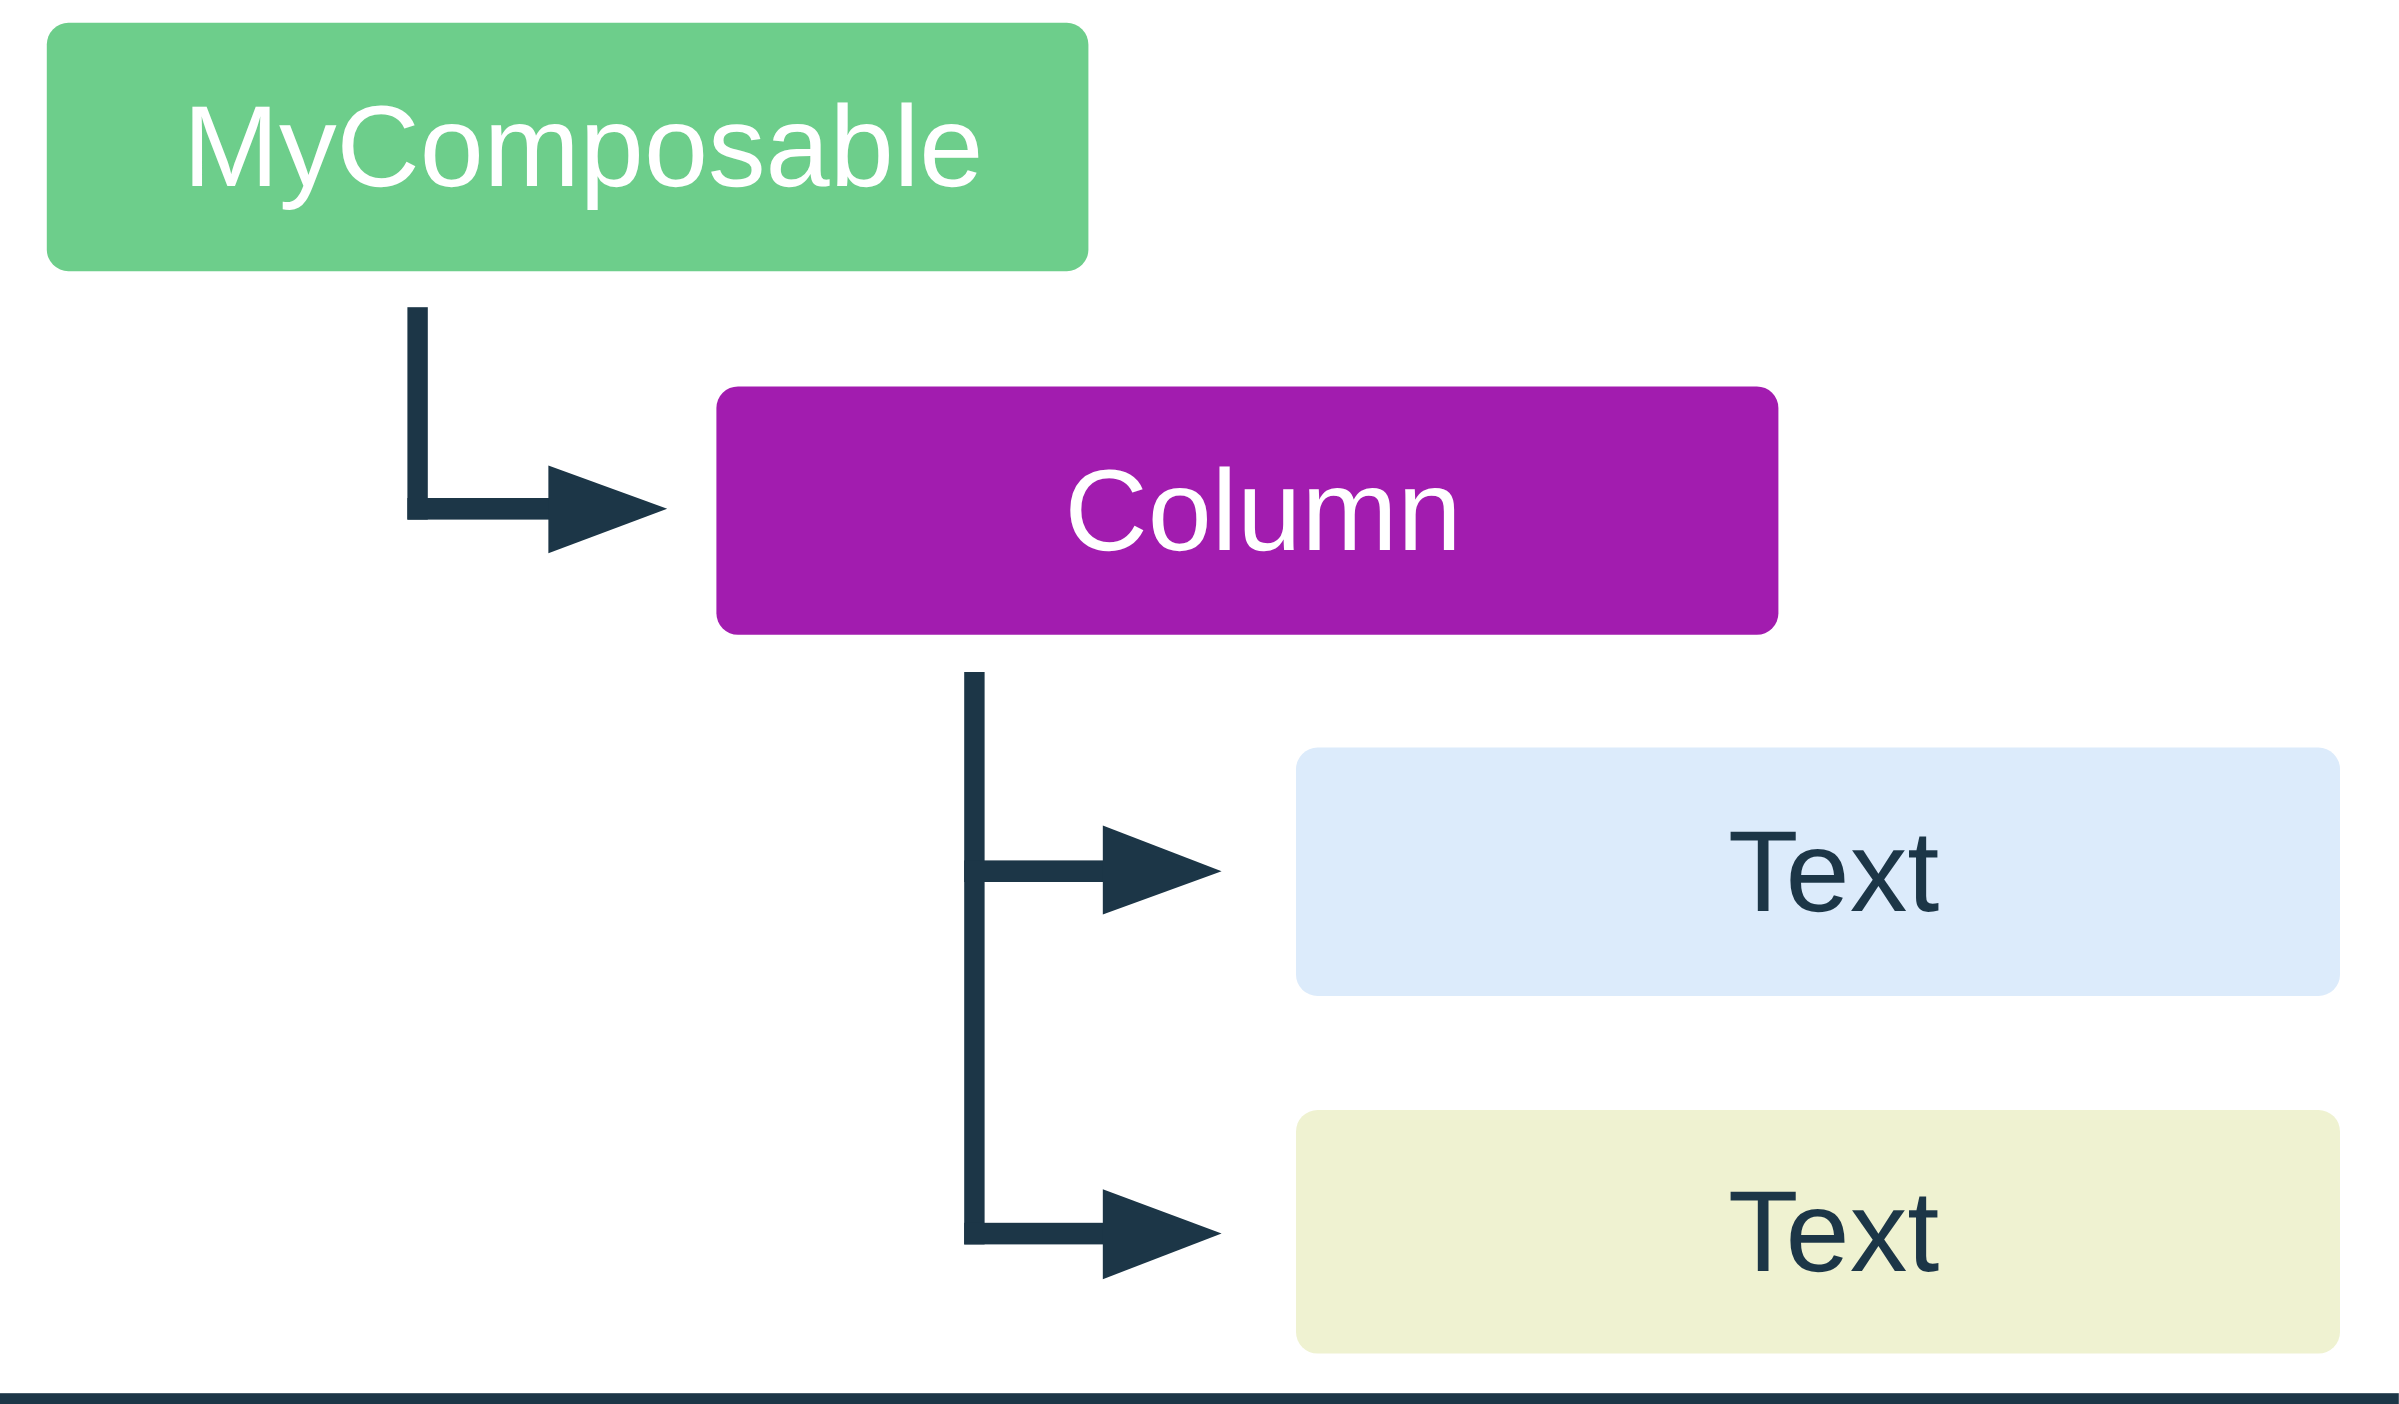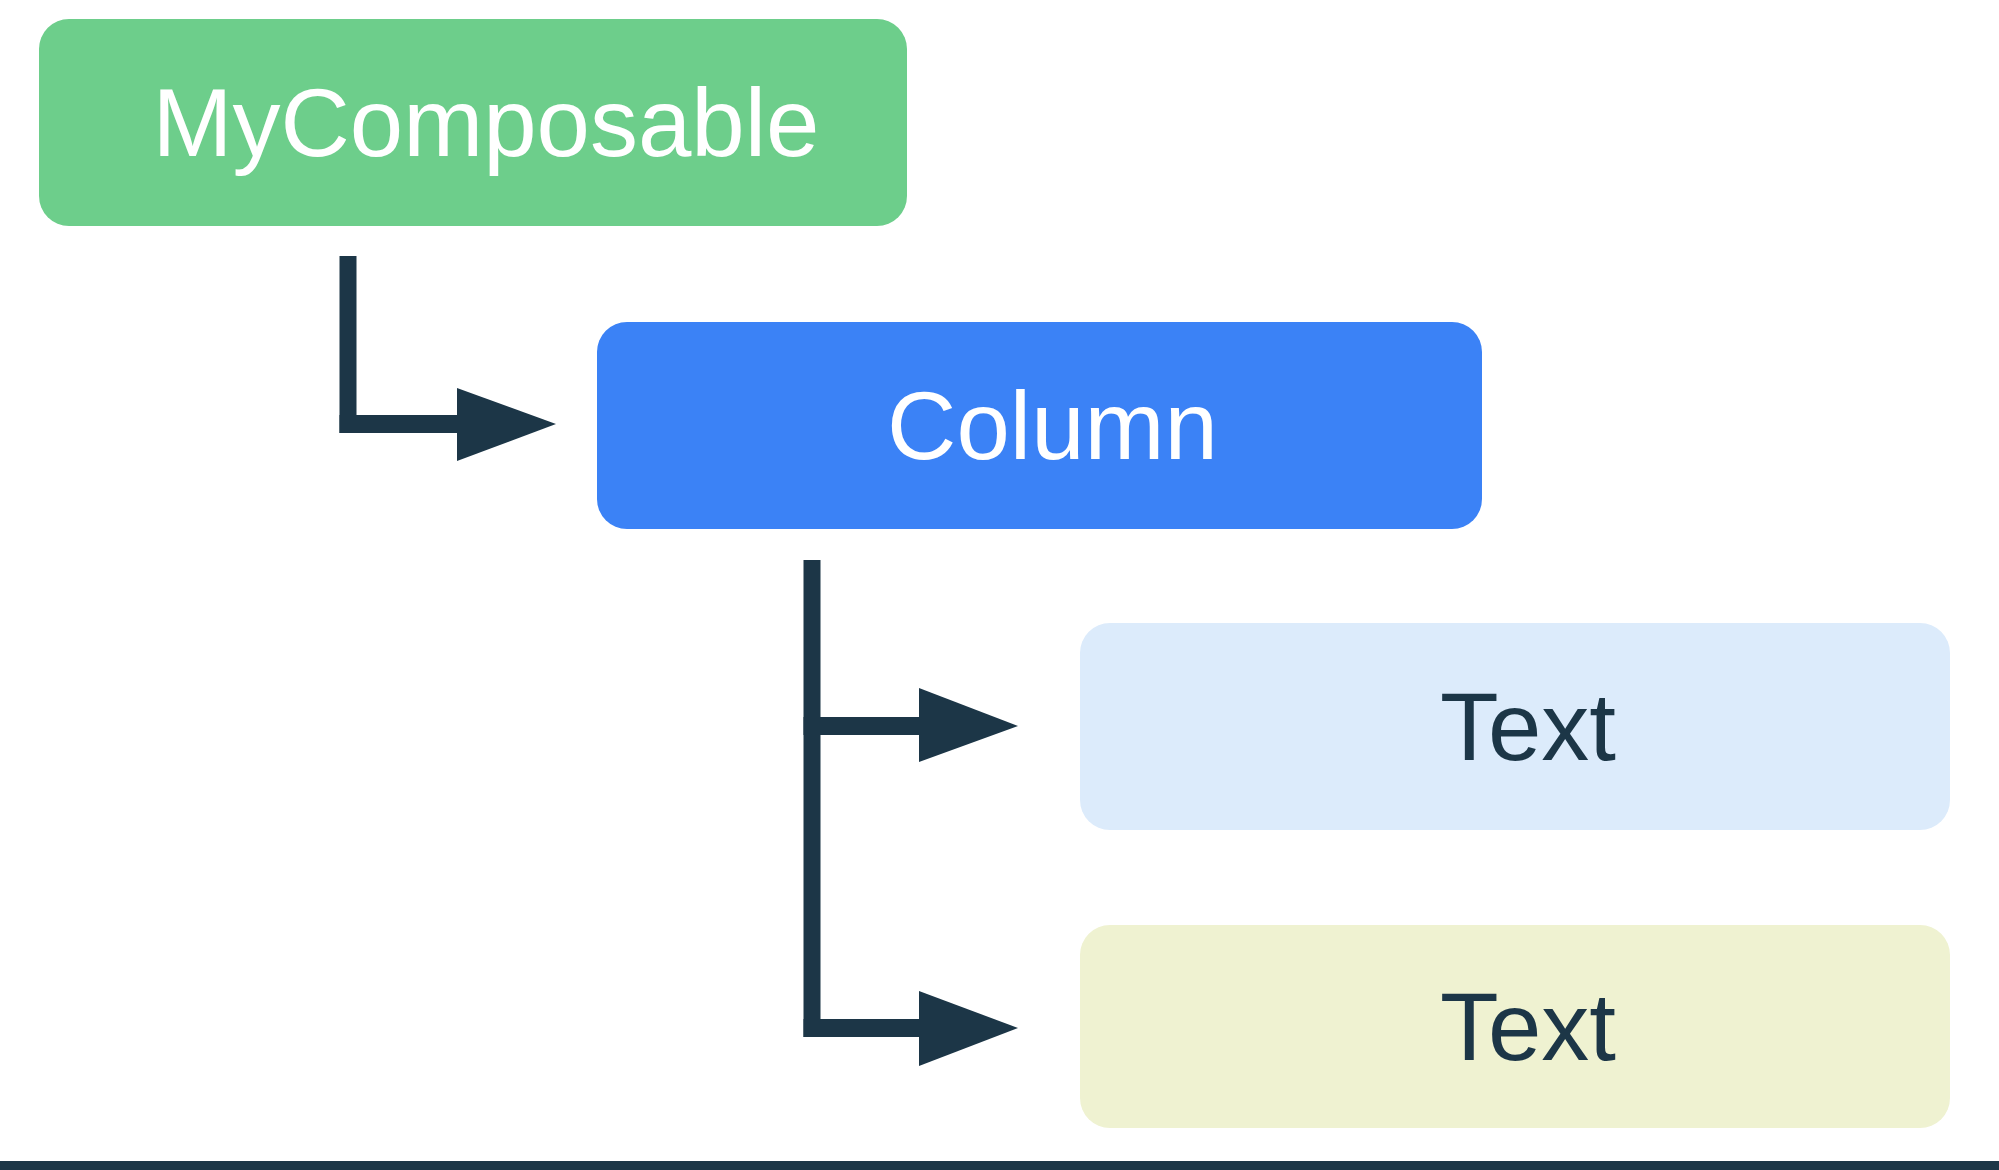--- a/index.html
+++ b/index.html
@@ -16,21 +16,21 @@
     left: 0; top: 0;
     width: 1999px;
     height: 1170px;
     background: #ffffff;
   }
   .node {
     position: absolute;
     display: flex;
     align-items: center;
     justify-content: center;
-    border-radius: 30px;
+    border-radius: 18px;
     font-size: 96px;
     line-height: 1;
     white-space: nowrap;
     padding-left: 26px;
   }
   #node-root   { left: 39px;   top: 19px;  width: 868px; height: 207px; }
   #node-column { left: 597px;  top: 322px; width: 885px; height: 207px; }
   #node-text1  { left: 1080px; top: 623px; width: 870px; height: 207px; }
   #node-text2  { left: 1080px; top: 925px; width: 870px; height: 203px; }
   svg.connectors {
@@ -69,21 +69,21 @@
 
       <rect x="803.5" y="1019" width="116" height="18" fill="#1C3647"></rect>
       <polygon points="919,991 1018,1028 919,1066" fill="#1C3647"></polygon>
     </g>
   </svg>
 
   <div class="node" id="node-root" style="background: rgb(109, 206, 139);">
     <span style="color: rgb(255, 255, 255);">MyComposable</span>
   </div>
 
-  <div class="node" id="node-column" style="background: #3b82f6;">
+  <div class="node" id="node-column" style="background: #a21caf;">
     <span style="color: rgb(255, 255, 255);">Column</span>
   </div>
 
   <div class="node" id="node-text1" style="background: rgb(220, 235, 251);">
     <span style="color: rgb(28, 54, 71);">Text</span>
   </div>
 
   <div class="node" id="node-text2" style="background: rgb(239, 242, 209);">
     <span style="color: rgb(28, 54, 71);">Text</span>
   </div>

